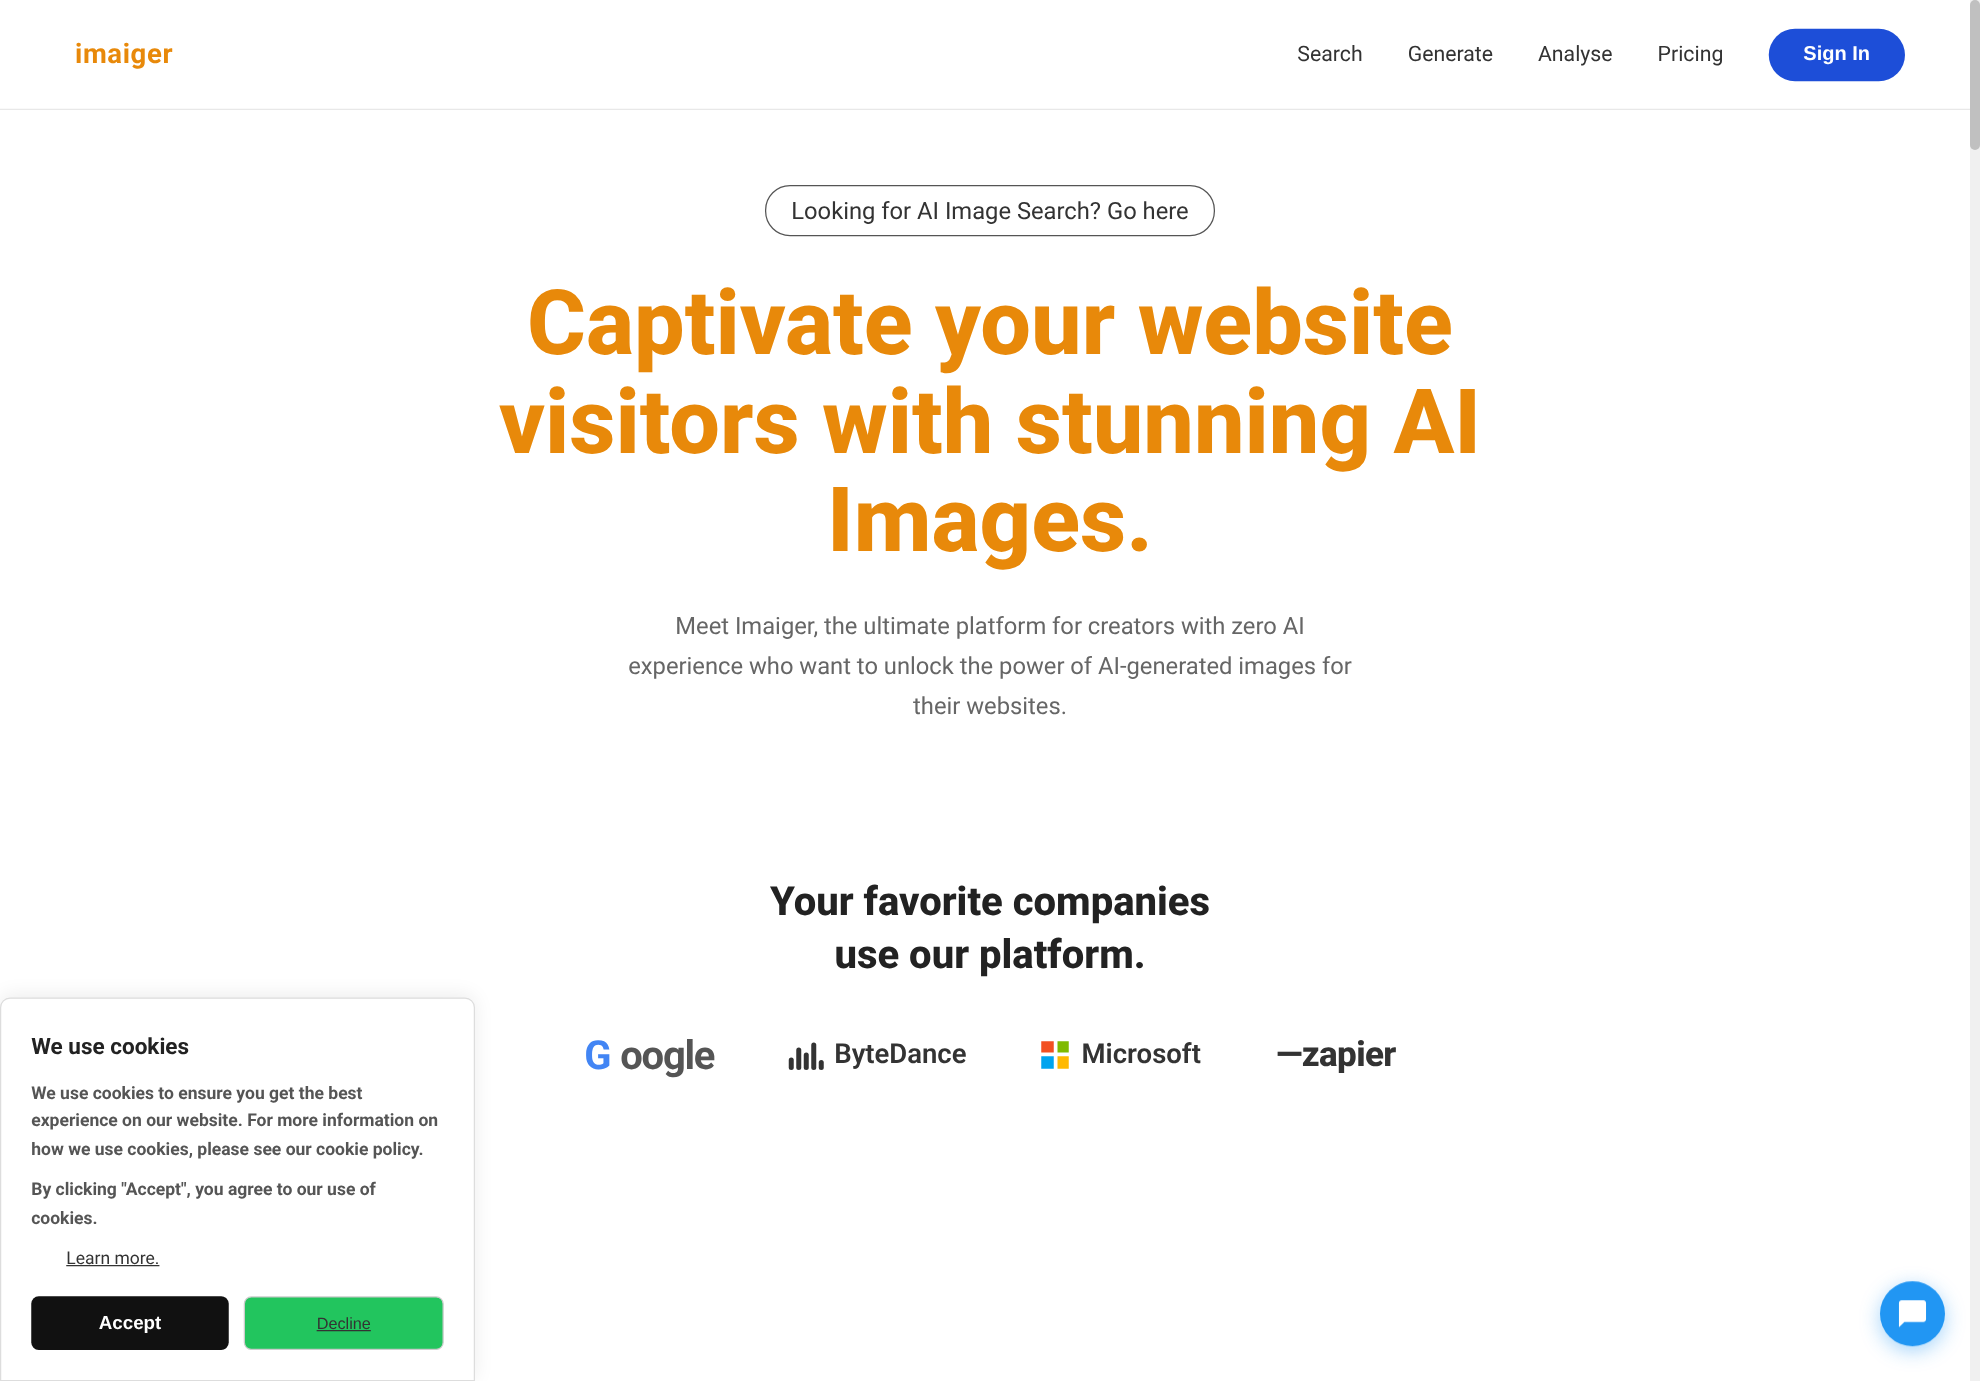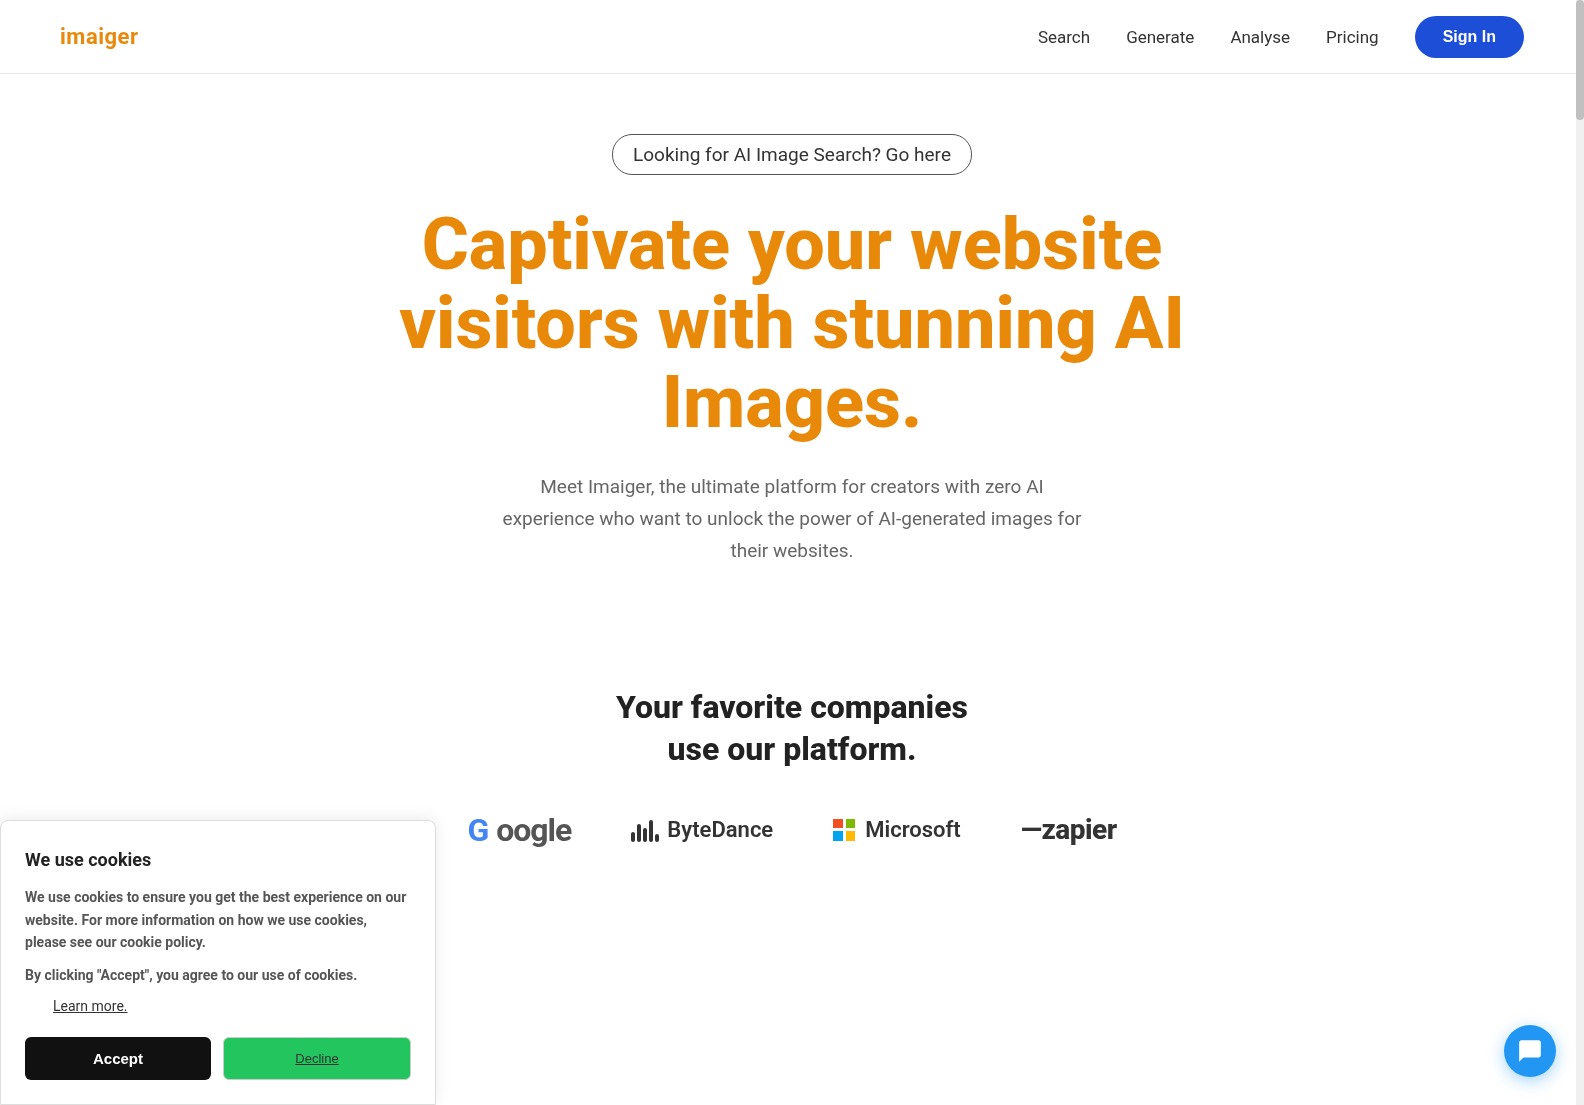--- a/index.html
+++ b/index.html
@@ -9,21 +9,21 @@
       color: #333;
       overflow-x: hidden;
     }
 
     
     .navbar {
       display: flex;
       align-items: center;
       justify-content: space-between;
       padding: 0 60px;
-      height: 74px;
+      height: 88px;
       border-bottom: 1px solid #e8e8e8;
       background: #fff;
       position: relative;
       z-index: 100;
     }
     .nav-logo {
       font-size: 22px;
       font-weight: 700;
       color: #e8890a;
       letter-spacing: 0.5px;
@@ -189,21 +189,21 @@
     
     ::-webkit-scrollbar { width: 8px; }
     ::-webkit-scrollbar-track { background: #f1f1f1; }
     ::-webkit-scrollbar-thumb { background: #ccc; border-radius: 4px; }
 
     
     .cookie-banner {
       position: fixed;
       bottom: 0;
       left: 0;
-      width: 436px;
+      width: 380px;
       background: #fff;
       border: 1px solid #ddd;
       border-radius: 8px 8px 0 0;
       padding: 28px 24px 24px;
       box-shadow: 0 -2px 16px rgba(0,0,0,0.08);
       z-index: 1000;
     }
     .cookie-title {
       font-size: 18px;
       font-weight: 700;

